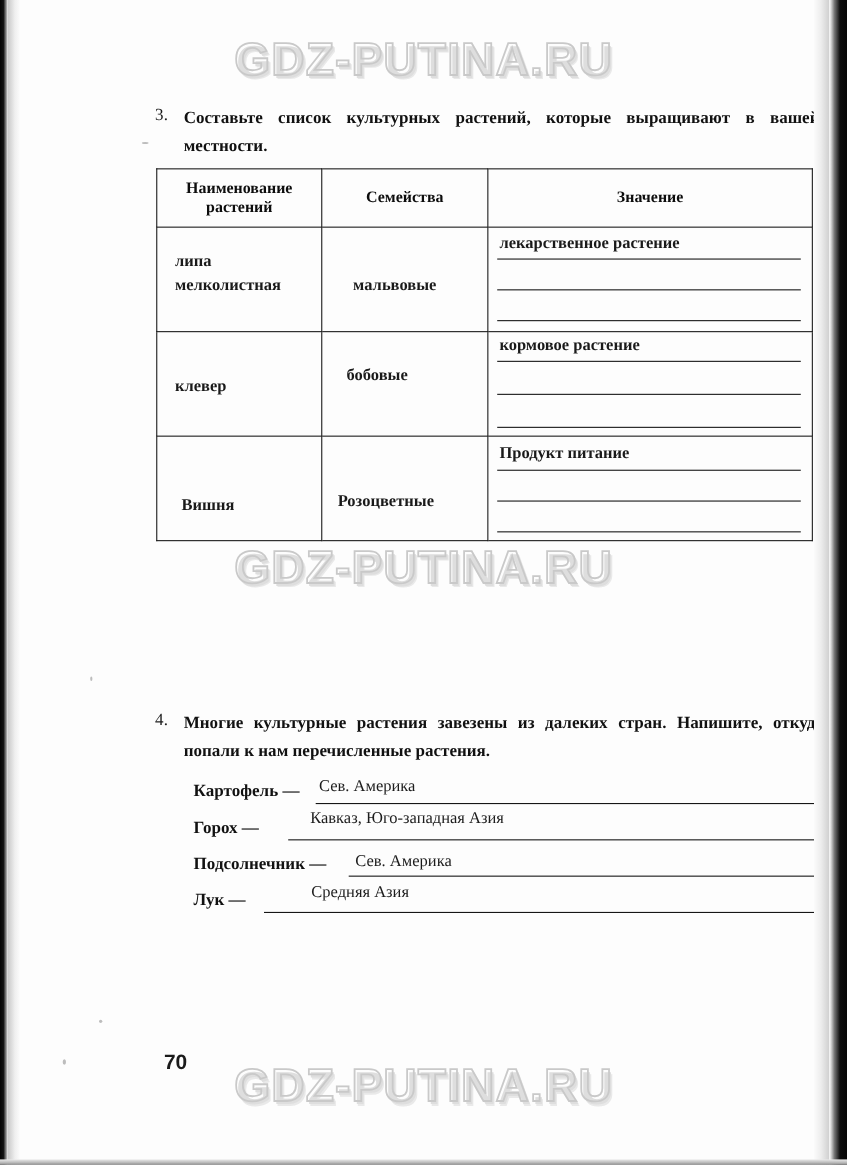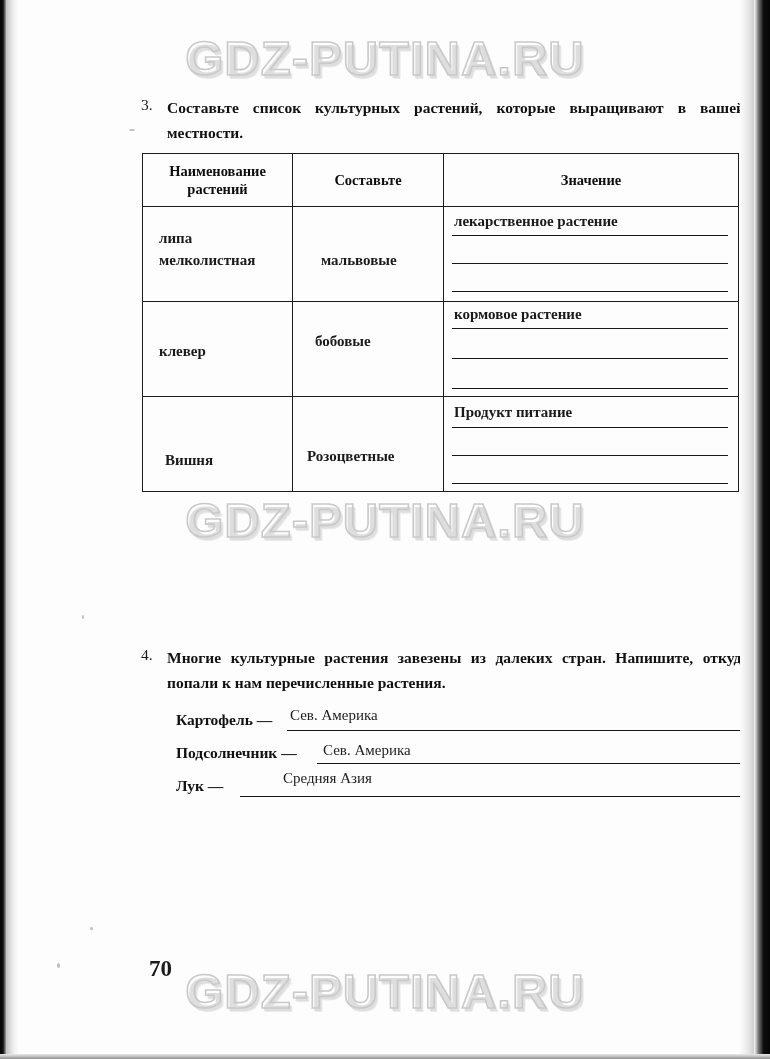--- a/index.html
+++ b/index.html
@@ -54,21 +54,21 @@
   }
 
   
   .watermark {
     position: absolute;
     left: 28px;
     width: 714px;
     text-align: center;
     font-family: "Liberation Sans", "DejaVu Sans", sans-serif;
     font-weight: bold;
-    font-size: 49px;
+    font-size: 42px;
     letter-spacing: 1px;
     color: rgba(255,255,255,0);
     -webkit-text-stroke: 1.6px #c9c9c9;
     text-shadow: 2px 3px 0 #dedede, 3px 4px 0 #e9e9e9;
     white-space: nowrap;
     user-select: none;
     pointer-events: none;
   }
   .wm-1 { top: 30px; }
   .wm-2 { top: 492px; }
@@ -196,22 +196,22 @@
     font-size: 15px;
     color: #1d1d1d;
     white-space: nowrap;
   }
 
   
   .page-number {
     position: absolute;
     left: 149px;
     top: 956px;
-    font-family: Liberation Serif, serif;
-    font-size: 23px;
+    font-family: Liberation Sans, sans-serif;
+    font-size: 19px;
     font-weight: bold;
     color: #1b1b1b;
   }
 
   
   .speck {
     position: absolute;
     background: #bdbdbd;
     border-radius: 50%;
   }
@@ -229,21 +229,21 @@
 
     <div class="question q3">
       <div class="q-num">3.</div>
       <div class="q-text">Составьте список культурных растений, которые выращивают в вашей местности.</div>
     </div>
 
     <table class="plants-table">
       <thead>
         <tr>
           <th class="col-name">Наименование растений</th>
-          <th class="col-fam">Составьте</th>
+          <th class="col-fam">Семейства</th>
           <th class="col-mean">Значение</th>
         </tr>
       </thead>
       <tbody>
 
         <tr>
           <td class="cell-name">
             <span class="cell-text" style="left:16px; top:20px;">липа
 мелколистная</span>
           </td>
@@ -298,20 +298,25 @@
 
     <div class="q4-rows">
 
 
       <div class="q4-row">
         <span class="q4-label">Картофель —</span>
         <span class="q4-answer" style="left:114px; bottom:9px;">Сев. Америка</span>
         <span class="q4-line" style="left:111px; width:454px;"></span>
       </div>
 
+      <div class="q4-row">
+        <span class="q4-label">Горох  —</span>
+        <span class="q4-answer" style="left:106px; bottom:13px;">Кавказ, Юго-западная Азия</span>
+        <span class="q4-line" style="left:86px; width:479px;"></span>
+      </div>
 
       <div class="q4-row">
         <span class="q4-label">Подсолнечник  —</span>
         <span class="q4-answer" style="left:147px; bottom:7px;">Сев. Америка</span>
         <span class="q4-line" style="left:141px; width:424px;"></span>
       </div>
 
       <div class="q4-row">
         <span class="q4-label">Лук —</span>
         <span class="q4-answer" style="left:107px; bottom:12px;">Средняя Азия</span>

